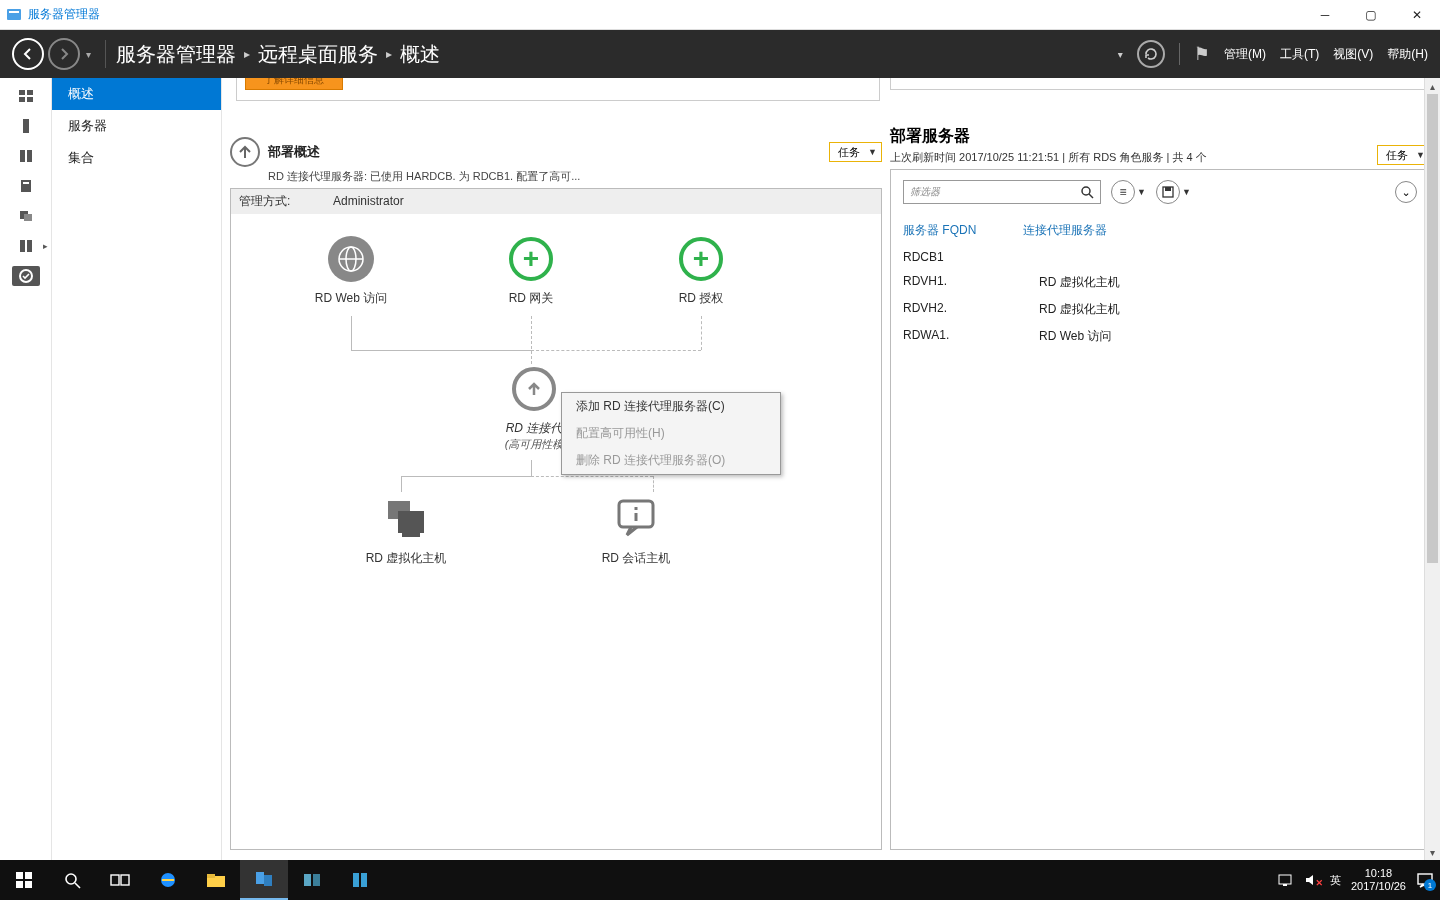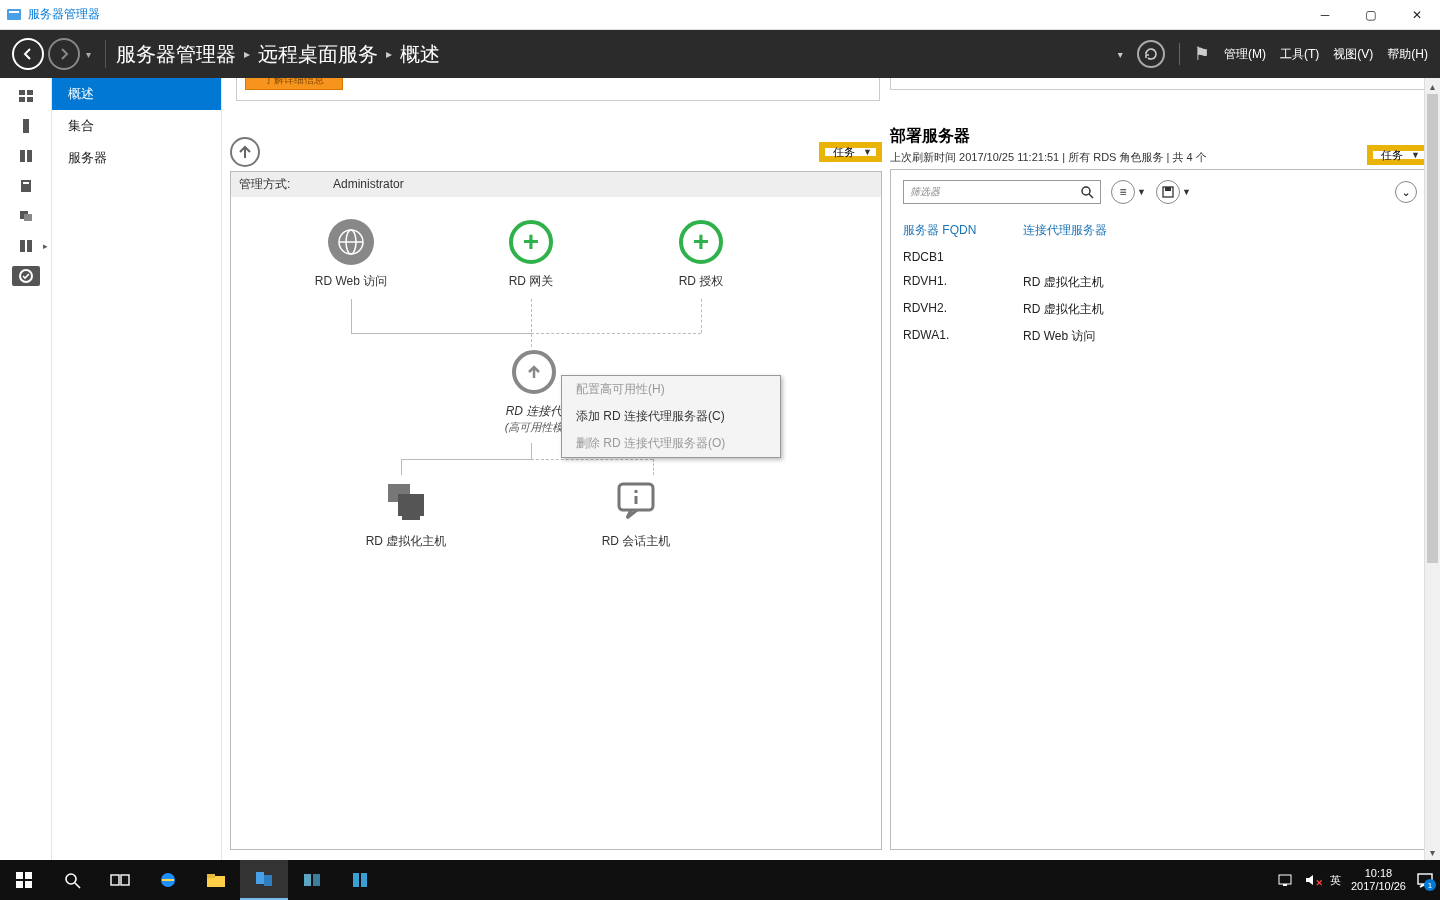--- a/index.html
+++ b/index.html
@@ -38,21 +38,21 @@
 
 .content { flex:1; display:flex; padding:0 10px 10px 8px; gap:8px; overflow:hidden;}
 .left-pane { flex: 1.08; display:flex; flex-direction:column; }
 .right-pane { width: 540px; display:flex; flex-direction:column; }
 .orange-bar { width:98px; height:20px; background:#f7941d; border:1px solid #d87a00; color:#8a4b00; font-size:10px; display:flex; align-items:center; justify-content:center; margin-left:6px; margin-top:-2px; white-space:nowrap; overflow:hidden;}
 
 .section-header { display:flex; align-items:center; margin-top:36px; gap:8px; }
 .section-header .hicon { width:30px; height:30px; border:2px solid #777; border-radius:50%; display:flex; align-items:center; justify-content:center; color:#555; font-size:16px;}
 .section-header h3 { font-size:13px; font-weight:600; color:#222;}
 .section-sub { font-size:11px; color:#444; margin-left:38px; margin-top:2px; white-space:nowrap; overflow:hidden; text-overflow:ellipsis;}
-.tasks-dd { margin-left:auto; display:flex; align-items:center; border:6px solid #eab308; height:20px; font-size:11px; padding:0 4px 0 8px; gap:8px; background:#fff;}
+.tasks-dd { margin-left:auto; display:flex; align-items:center; border:1px solid #eab308; height:20px; font-size:11px; padding:0 4px 0 8px; gap:8px; background:#fff;}
 .tasks-dd .tri { font-size:9px; color:#333;}
 
 .panel-box { border:1px solid #bbb; flex:1; margin-top:4px; background:#fff; overflow:hidden; position:relative;}
 .mgmt-strip { background:#eee; font-size:12px; padding:4px 8px; color:#333;}
 .diagram { position:relative; width:100%; height:calc(100% - 26px);}
 
 .dnode { position:absolute; text-align:center; font-size:12px; color:#333;}
 .dnode .icon { width:50px; height:50px; margin:0 auto 6px; display:flex; align-items:center; justify-content:center;}
 .dnode .sub { font-size:11px; color:#555;}
 .gray-circle { width:46px; height:46px; border-radius:50%; background:#888; display:flex; align-items:center; justify-content:center; color:#fff;}
@@ -78,21 +78,21 @@
 .filter-input { flex:1; max-width:210px; border:1px solid #999; height:24px; display:flex; align-items:center; padding:0 6px; font-size:10px; color:#888; font-style:italic;}
 .filter-input .mag { margin-left:auto; font-style:normal; color:#333;}
 .round-btn { width:24px; height:24px; border:1px solid #888; border-radius:50%; display:flex; align-items:center; justify-content:center; font-size:12px; color:#333;}
 .tri-sm { font-size:9px; color:#333; margin-left:2px;}
 .spacer { flex:1;}
 .chev-circle { width:22px; height:22px; border:1px solid #888; border-radius:50%; display:flex; align-items:center; justify-content:center; font-size:11px;}
 
 .grid-header { display:flex; margin-top:18px; font-size:12px; color:#1a73b7; border-bottom: none;}
 .grid-header .col1 { width:120px;}
 .grid-header .col2 { flex:1;}
-.grid-row { display:flex; font-size:12px; color:#222; margin-top:10px;}
+.grid-row { display:flex; font-size:12px; color:#222; margin-top:10px;gap:16px;}
 .grid-row .col1 { width:120px; white-space:nowrap; overflow:hidden;}
 .grid-row .col2 { flex:1;}
 
 
 .vscroll { position:absolute; right:0; top:78px; bottom:40px; width:16px; background:#f0f0f0; border-left:1px solid #ddd;}
 .vscroll .arrow { height:16px; display:flex; align-items:center; justify-content:center; font-size:10px; color:#555;}
 .vscroll .thumb { background:#c8c8c8; margin:0 2px; height:60%;}
 
 
 .taskbar { position:absolute; left:0; right:0; bottom:0; height:40px; background:#101010; display:flex; align-items:center;}
@@ -204,42 +204,46 @@
         <svg viewBox="0 0 16 16">
           <circle cx="8" cy="8" r="6" fill="none" stroke="#fff" stroke-width="2"></circle>
           <path d="M5 8l2 2 4-4" stroke="#fff" stroke-width="1.6" fill="none"></path>
         </svg>
         <span style="position:absolute;right:-8px;font-size:9px;color:#fff">▸</span>
       </div>
   </div>
 
   <div class="sidenav">
     <div class="item selected">概述</div>
+    <div class="item">服务器</div>
     <div class="item">集合</div>
-    <div class="item">服务器</div>
   </div>
 
   <div class="content">
 
     <div class="left-pane">
       <div style="border:1px solid #ccc; border-top:none; height:23px; position:relative; margin-left:6px; margin-right:2px;">
         <div class="orange-bar" style="position:absolute; top:-6px; left:2px;">了解详细信息</div>
       </div>
 
       <div class="section-header">
         <div class="hicon">
           <svg width="18" height="18" viewBox="0 0 18 18">
               <path d="M4 9l5 5 5-5M9 14V3" stroke="#666" stroke-width="2" fill="none" transform="rotate(180 9 9)"></path>
             </svg>
         </div>
+        <div style="flex:1; min-width:0;">
+          <h3>部署概述</h3>
+        </div>
         <div class="tasks-dd">
           <span>任务</span>
           <span class="tri">▼</span>
         </div>
       </div>
+      <div class="section-sub">RD 连接代理服务器: 已使用 HARDCB.            为 RDCB1.            配置了高可...</div>
 
       <div class="panel-box">
         <div class="mgmt-strip">
           <span>管理方式:</span>
           <span style="display:inline-block;width:36px"></span>
           <span>Administrator</span>
         </div>
         <div class="diagram">
 
           <div class="dnode" style="left:60px; top:20px; width:120px;">
@@ -279,22 +283,22 @@
               <svg width="22" height="22" viewBox="0 0 22 22">
                     <path d="M11 17V6M6 11l5-5 5 5" stroke="#888" stroke-width="2.5" fill="none"></path>
                   </svg>
             </div>
               </div>
             <div>RD 连接代</div>
             <div class="sub">(高可用性模</div>
           </div>
 
           <div class="ctx-menu" style="left:330px; top:178px;">
+            <div class="mi">添加 RD 连接代理服务器(C)</div>
             <div class="mi disabled">配置高可用性(H)</div>
-            <div class="mi">添加 RD 连接代理服务器(C)</div>
             <div class="mi disabled">删除 RD 连接代理服务器(O)</div>
           </div>
 
           <div class="line vline" style="left:300px; top:246px; height:16px;"></div>
           <div class="line hline" style="left:170px; top:262px; width:130px;"></div>
           <div class="line hline dashed-h" style="left:300px; top:262px; width:122px;"></div>
           <div class="line vline" style="left:170px; top:262px; height:16px;"></div>
           <div class="line vline dashed-v" style="left:422px; top:262px; height:16px;"></div>
 
           <div class="dnode" style="left:110px; top:280px; width:130px;">

